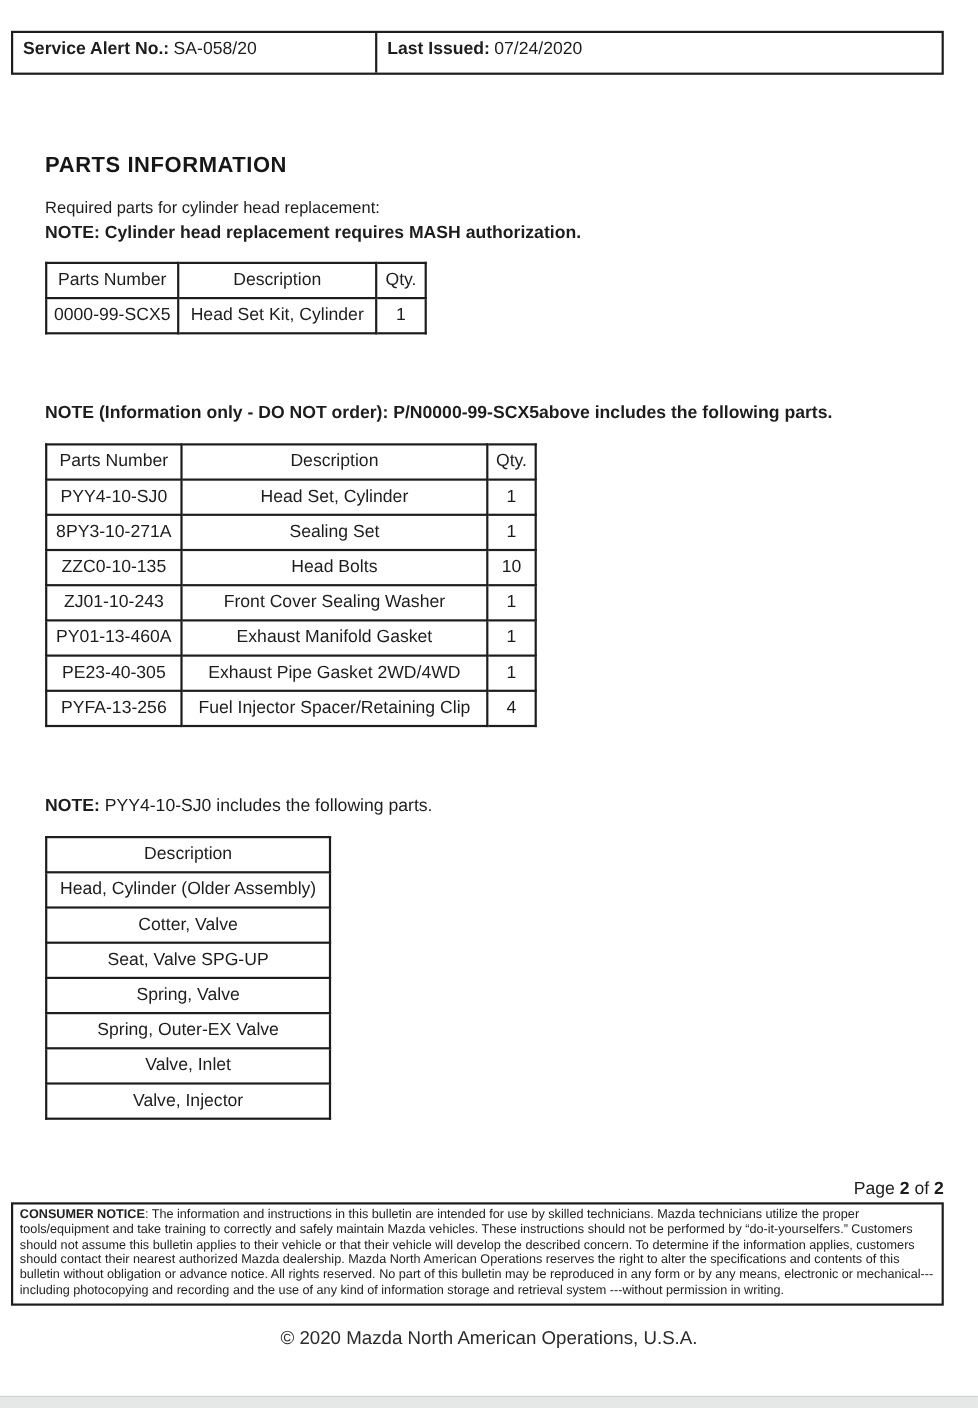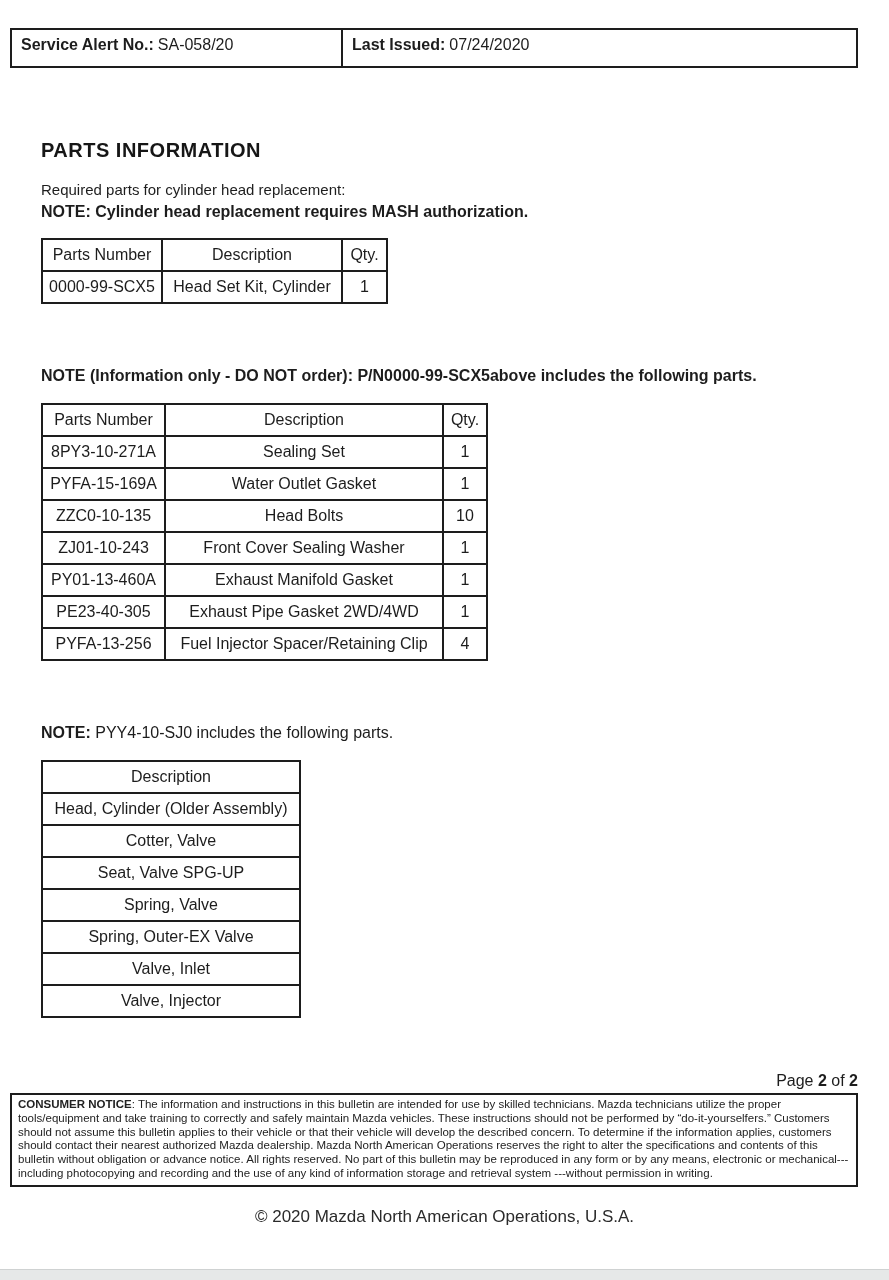--- a/index.html
+++ b/index.html
@@ -144,27 +144,27 @@
   <table class="t t2">
     <thead>
       <tr>
         <th style="width:123px">Parts Number</th>
         <th style="width:278px">Description</th>
         <th style="width:44px">Qty.</th>
       </tr>
     </thead>
     <tbody>
       <tr>
+        <td>PYY4-10-SJ0</td>
+        <td>Head Set, Cylinder</td>
+        <td>1</td>
+      </tr>
+      <tr>
         <td>8PY3-10-271A</td>
         <td>Sealing Set</td>
-        <td>1</td>
-      </tr>
-      <tr>
-        <td>PYFA-15-169A</td>
-        <td>Water Outlet Gasket</td>
         <td>1</td>
       </tr>
       <tr>
         <td>ZZC0-10-135</td>
         <td>Head Bolts</td>
         <td>10</td>
       </tr>
       <tr>
         <td>ZJ01-10-243</td>
         <td>Front Cover Sealing Washer</td>

